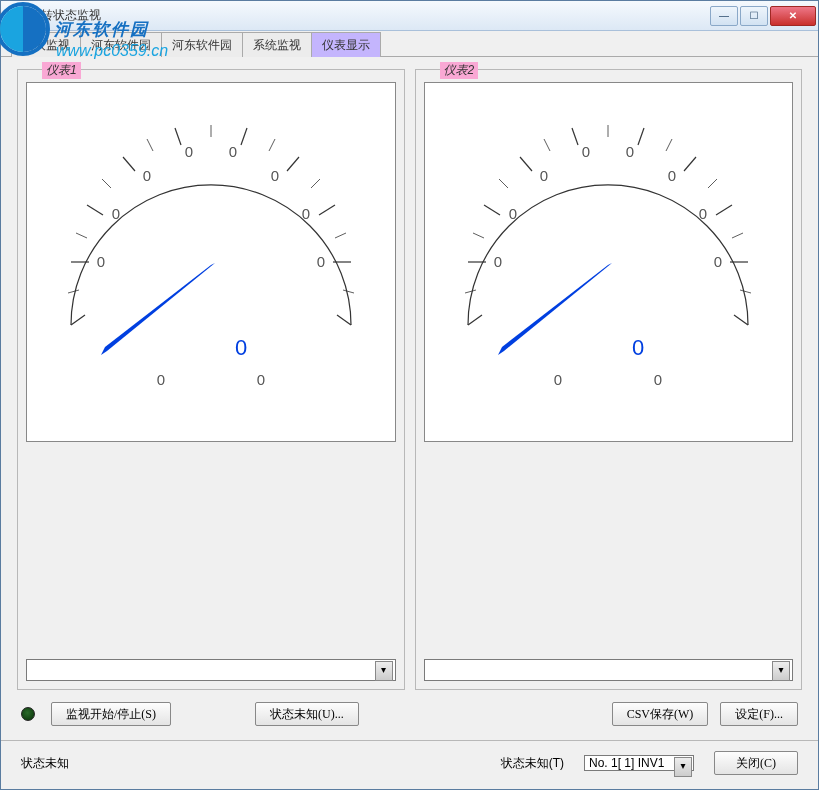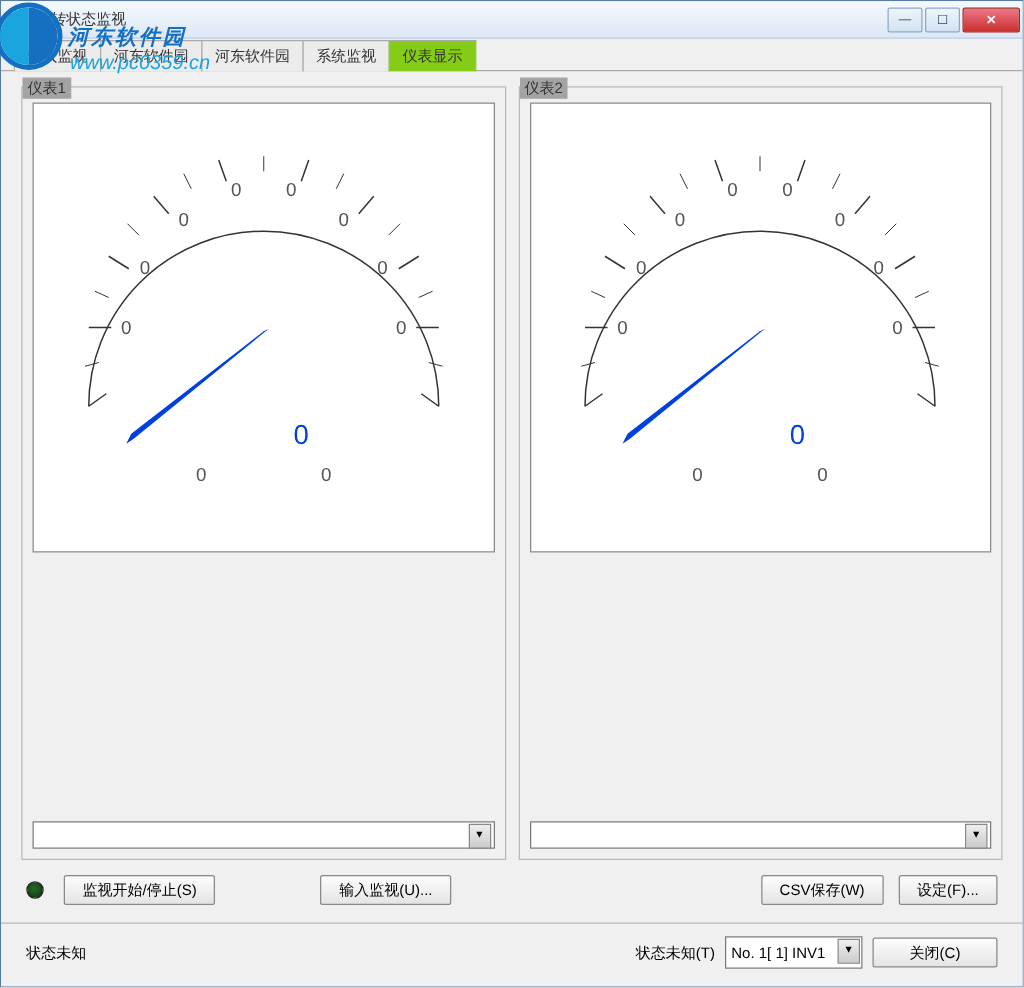--- a/index.html
+++ b/index.html
@@ -17,44 +17,44 @@
 
 .watermark { position: absolute; top: 2px; left: -4px; pointer-events: none; z-index: 10; display: flex; align-items: center; }
 .watermark .logo { width: 54px; height: 54px; border-radius: 50%; border: 4px solid #1570c2; position: relative; overflow: hidden; }
 .watermark .logo::before { content: ""; position: absolute; inset: 0; background: #1aa4e0; clip-path: polygon(0 0,50% 0,50% 100%,0 100%); }
 .watermark .logo::after { content: ""; position: absolute; inset: 0; background: #1570c2; clip-path: polygon(50% 0,100% 0,100% 100%,50% 100%); }
 .watermark .txt { margin-left: 4px; font-size: 17px; font-weight: bold; color: #1570c2; letter-spacing: 2px; font-style: italic; font-family: "SimHei", sans-serif; }
 .watermark .sub { position: absolute; left: 60px; top: 40px; color: #1aa4e0; font-size: 16px; font-style: italic; }
 
 .tabbar { height: 26px; display: flex; align-items: flex-end; padding-left: 10px; border-bottom: 1px solid #aaa; background: #f0f0f0; position: relative; }
 .tab { padding: 4px 10px 3px; border: 1px solid #aaa; border-bottom: none; background: #ececec; margin-right: -1px; position: relative; top: 1px; color: #333; cursor: default; }
-.tab.active { background: #84cc16; z-index: 2; }
+.tab.active { background: #c4b5fd; z-index: 2; }
 
 .content { flex: 1; padding: 12px 16px 6px; background: #f0f0f0; display: flex; flex-direction: column; }
 
 .gauges-row { flex: 1; display: flex; gap: 10px; }
 .fieldset { border: 1px solid #b8b8b8; padding: 12px 8px 8px; position: relative; flex: 1; display: flex; flex-direction: column; background: #f0f0f0; }
-.fieldset > legend { position: absolute; top: -8px; left: 0; background: #a3a3a3; padding: 0 4px; color: #333; }
+.fieldset > legend { position: absolute; top: -8px; left: 24px; background: #f9a8d4; padding: 0 4px; color: #333; font-style: italic; }
 
 .gauge-box { border: 1px solid #888; background: #fff; height: 360px; display: flex; align-items: flex-start; justify-content: center; padding-top: 12px; }
 .gauge { position: relative; width: 340px; height: 290px; }
 .gauge svg { display: block; }
 .dropdown { margin-top: auto; height: 22px; border: 1px solid #7a7a7a; background: #fff; width: 100%; display: flex; align-items: center; padding: 0 4px; position: relative; }
 .dropdown::after { content: "▾"; position: absolute; right: 2px; top: 1px; width: 16px; height: 18px; background: linear-gradient(#eee,#ccc); border: 1px solid #888; text-align: center; line-height: 16px; font-size: 10px; }
 
 .btn-row { display: flex; align-items: center; gap: 12px; padding: 12px 4px 14px; }
 .status-led { width: 14px; height: 14px; background: radial-gradient(circle at 45% 40%, #2a6a2a, #083008); border-radius: 50%; border: 1px solid #222; margin-right: 4px; }
-.btn { height: 24px; padding: 0 14px; border: 1px solid #888; background: linear-gradient(#fdfdfd,#e4e4e4); cursor: default; font-size: 12px; font-family: Liberation Sans, sans-serif; border-radius: 2px; }
+.btn { height: 24px; padding: 0 14px; border: 1px solid #888; background: linear-gradient(#fdfdfd,#e4e4e4); cursor: default; font-size: 12px; font-family: Liberation Serif, serif; border-radius: 2px; }
 .spacer { flex: 1; }
 
 .divider { height: 1px; background: #b8b8b8; margin: 0 -16px; }
 
-.footer { display: flex; align-items: center; padding: 10px 4px 8px; gap: 8px; }
+.footer { display: flex; align-items: center; padding: 10px 4px 8px; gap: 20px; }
 .footer .status { flex: 1; }
-.select { height: 26px; border: 1px solid #7a7a7a; background: #fff; width: 110px; padding: 0 18px 0 4px; position: relative; display: inline-flex; align-items: center; }
+.select { height: 16px; border: 1px solid #7a7a7a; background: #fff; width: 110px; padding: 0 18px 0 4px; position: relative; display: inline-flex; align-items: center; }
 .select::after { content: "▾"; position: absolute; right: 1px; top: 1px; width: 16px; height: 18px; background: linear-gradient(#eee,#ccc); border: 1px solid #888; text-align: center; line-height: 16px; font-size: 10px; }
 </style>
 </head>
 <body>
 
 <div class="watermark">
   <div class="logo"></div>
   <span class="txt">河东软件园</span>
   <span class="sub">www.pc0359.cn</span>
 </div>
@@ -185,31 +185,31 @@
         </div>
         <div class="dropdown"></div>
       </div>
 
     </div>
 
     <div class="btn-row">
       <div class="status-led"></div>
       <button class="btn">监视开始/停止(S)</button>
       <div style="width:60px"></div>
-      <button class="btn">输入监视(U)...</button>
+      <button class="btn">状态未知(U)...</button>
       <div class="spacer"></div>
       <button class="btn">CSV保存(W)</button>
       <button class="btn">设定(F)...</button>
     </div>
 
     <div class="divider"></div>
 
     <div class="footer">
       <span class="status">状态未知</span>
       <span>状态未知(T)</span>
       <div class="select">
         <span>No. 1[  1] INV1</span>
       </div>
-      <button class="btn" style="width:100px">关闭(C)</button>
+      <button class="btn" style="width:84px">关闭(C)</button>
     </div>
 
   </div>
 </div>
 
 </body></html>

